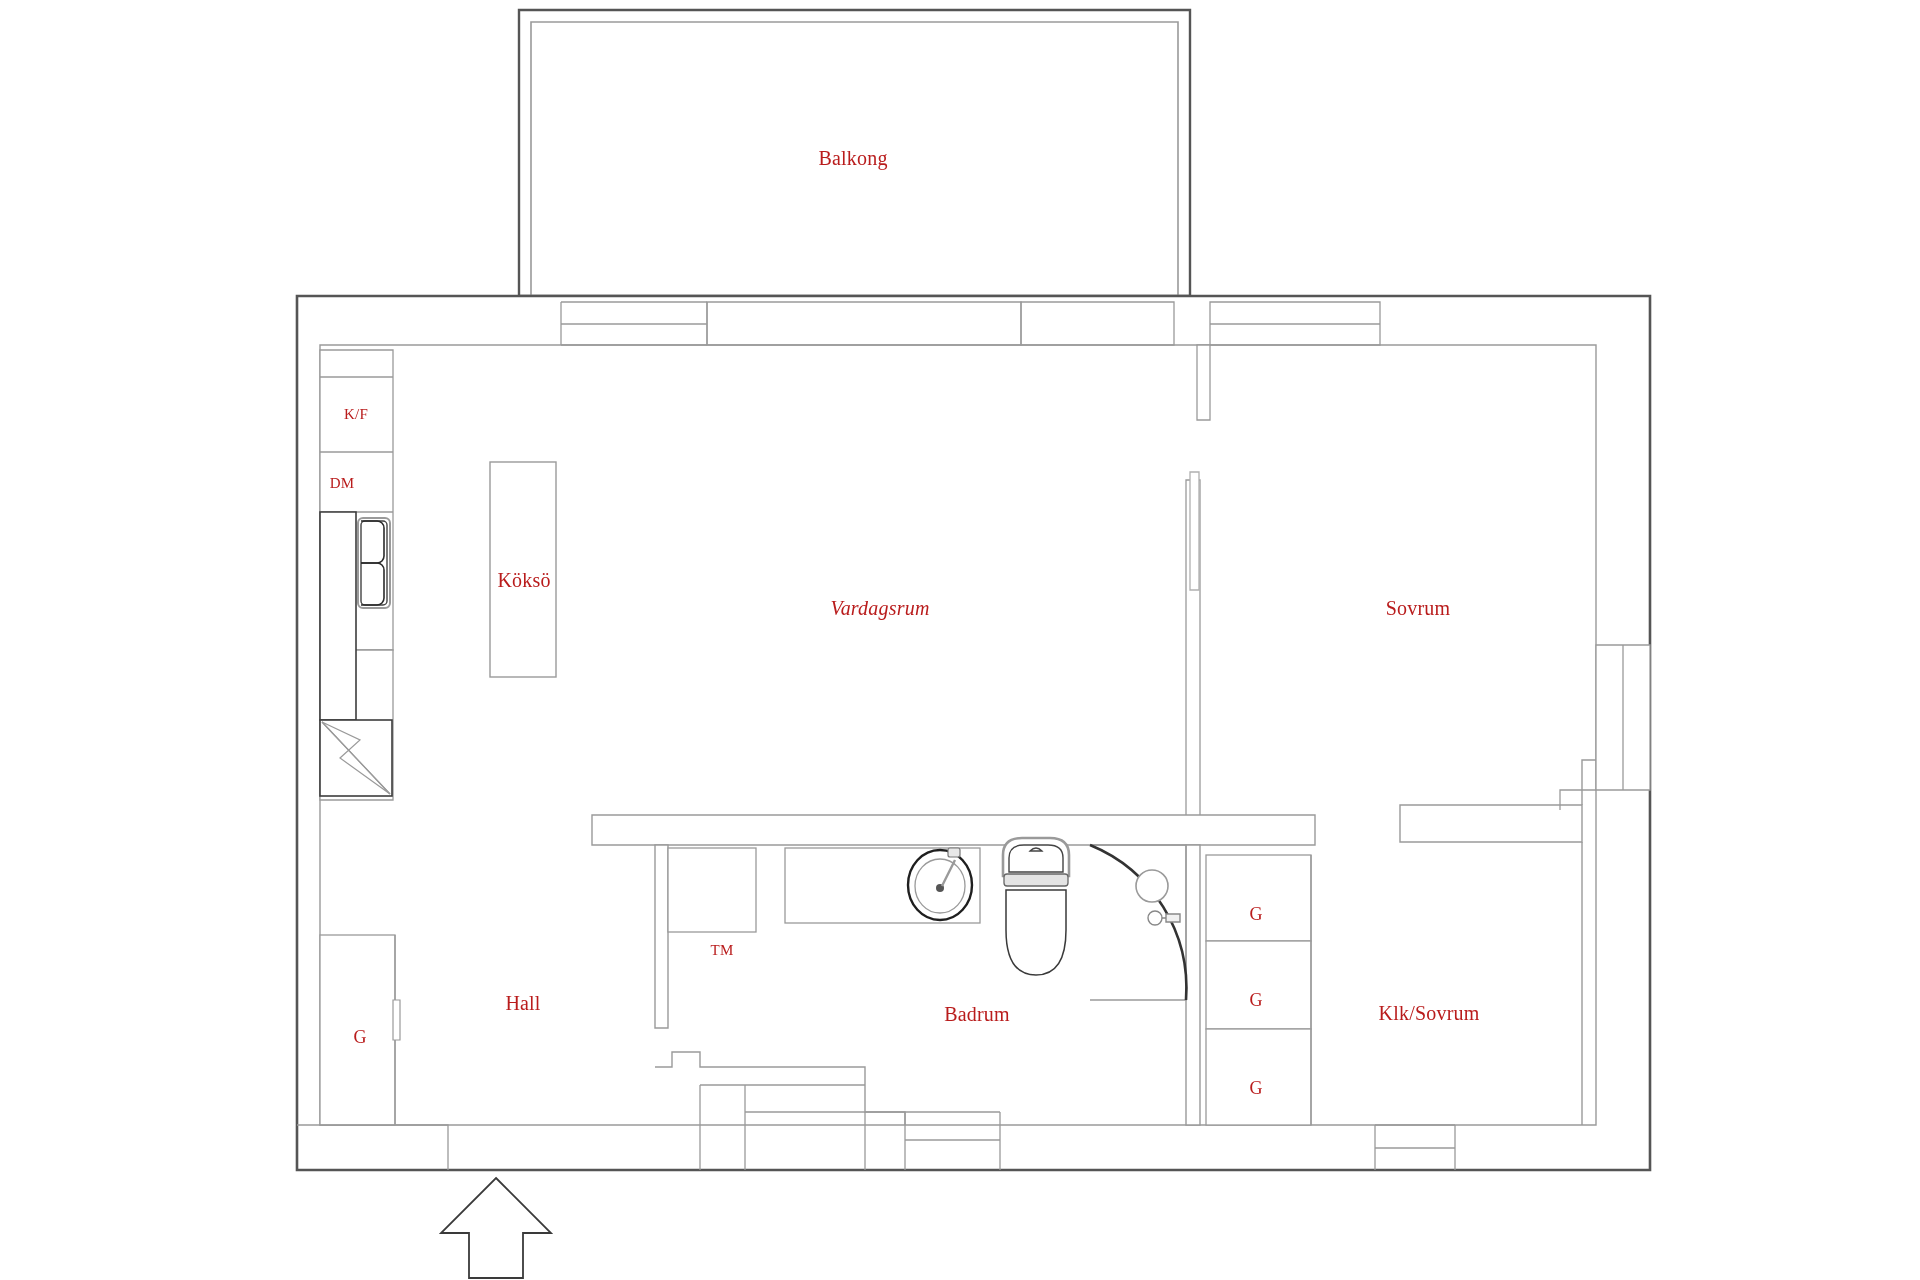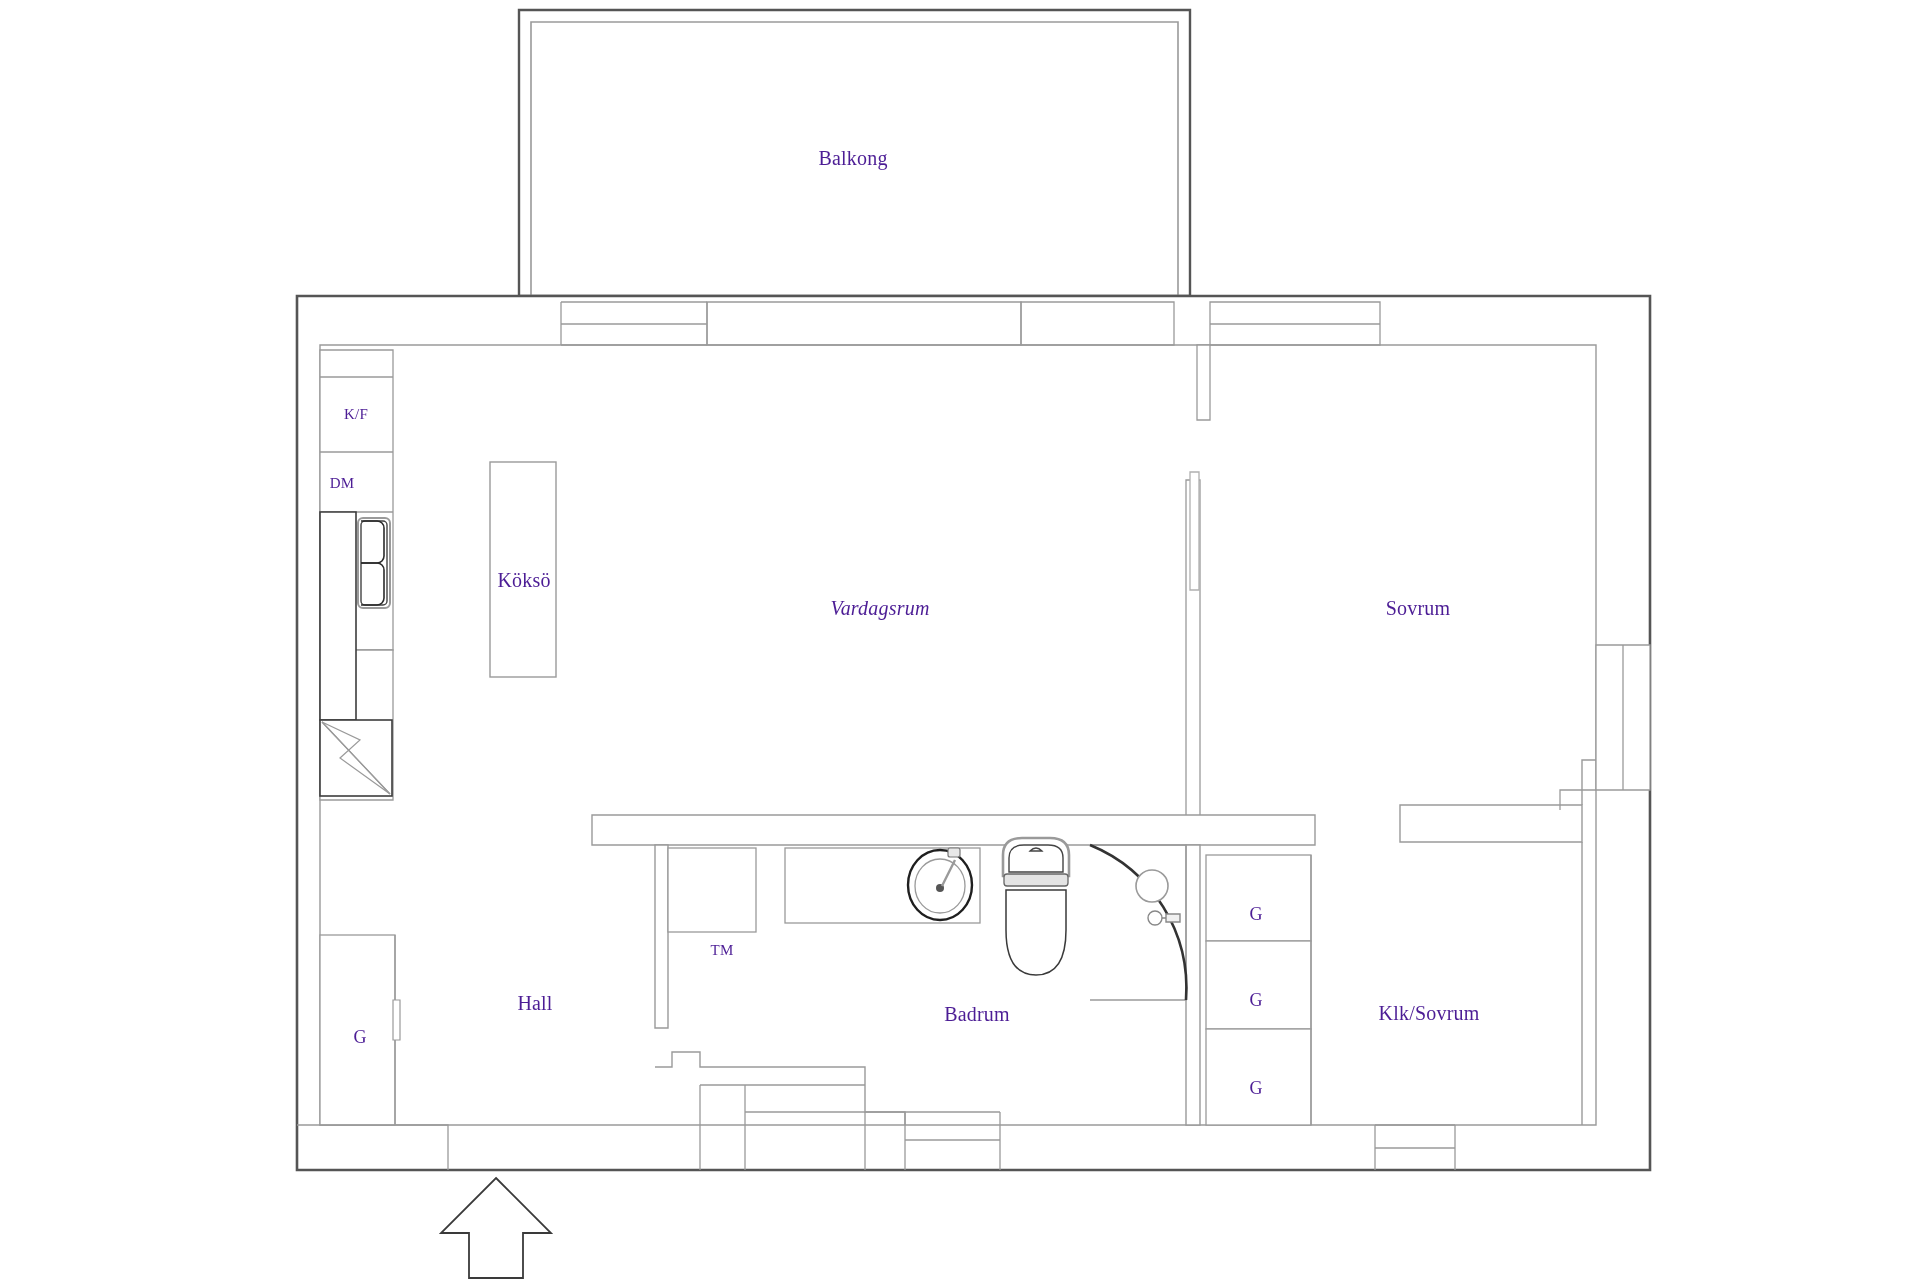--- a/index.html
+++ b/index.html
@@ -24,21 +24,21 @@
     position: absolute;
     left: 0;
     top: 0;
     width: 1920px;
     height: 1280px;
     display: block;
   }
   .room-label {
     position: absolute;
     font-family: "Liberation Serif", "DejaVu Serif", serif;
-    color: #4c1d95;
+    color: #b91c1c;
     white-space: nowrap;
     transform: translate(-50%, -50%);
     letter-spacing: 0.2px;
     user-select: none;
   }
   .lbl-room   { font-size: 20px; }
   .lbl-app    { font-size: 15px; }
   .lbl-closet { font-size: 18px; }
 </style>
 </head>
@@ -202,21 +202,21 @@
   </svg>
 
   <div class="room-label lbl-room" style="left:853px; top:158px;">Balkong</div>
 
   <div class="room-label lbl-room" style="left:880px; top:608px;font-style:italic;">Vardagsrum</div>
 
   <div class="room-label lbl-room" style="left:1418px; top:608px;">Sovrum</div>
 
   <div class="room-label lbl-room" style="left:524px; top:580px;font-family:Liberation Serif, serif;">Köksö</div>
 
-  <div class="room-label lbl-room" style="left:523px; top:1003px;margin-left:12px;">Hall</div>
+  <div class="room-label lbl-room" style="left:523px; top:1003px;">Hall</div>
 
   <div class="room-label lbl-room" style="left:977px; top:1014px;">Badrum</div>
 
   <div class="room-label lbl-room" style="left:1429px; top:1013px;">Klk/Sovrum</div>
 
   <div class="room-label lbl-app" style="left:356px; top:414px;">K/F</div>
 
   <div class="room-label lbl-app" style="left:342px; top:483px;">DM</div>
 
   <div class="room-label lbl-app" style="left:722px; top:950px;">TM</div>

